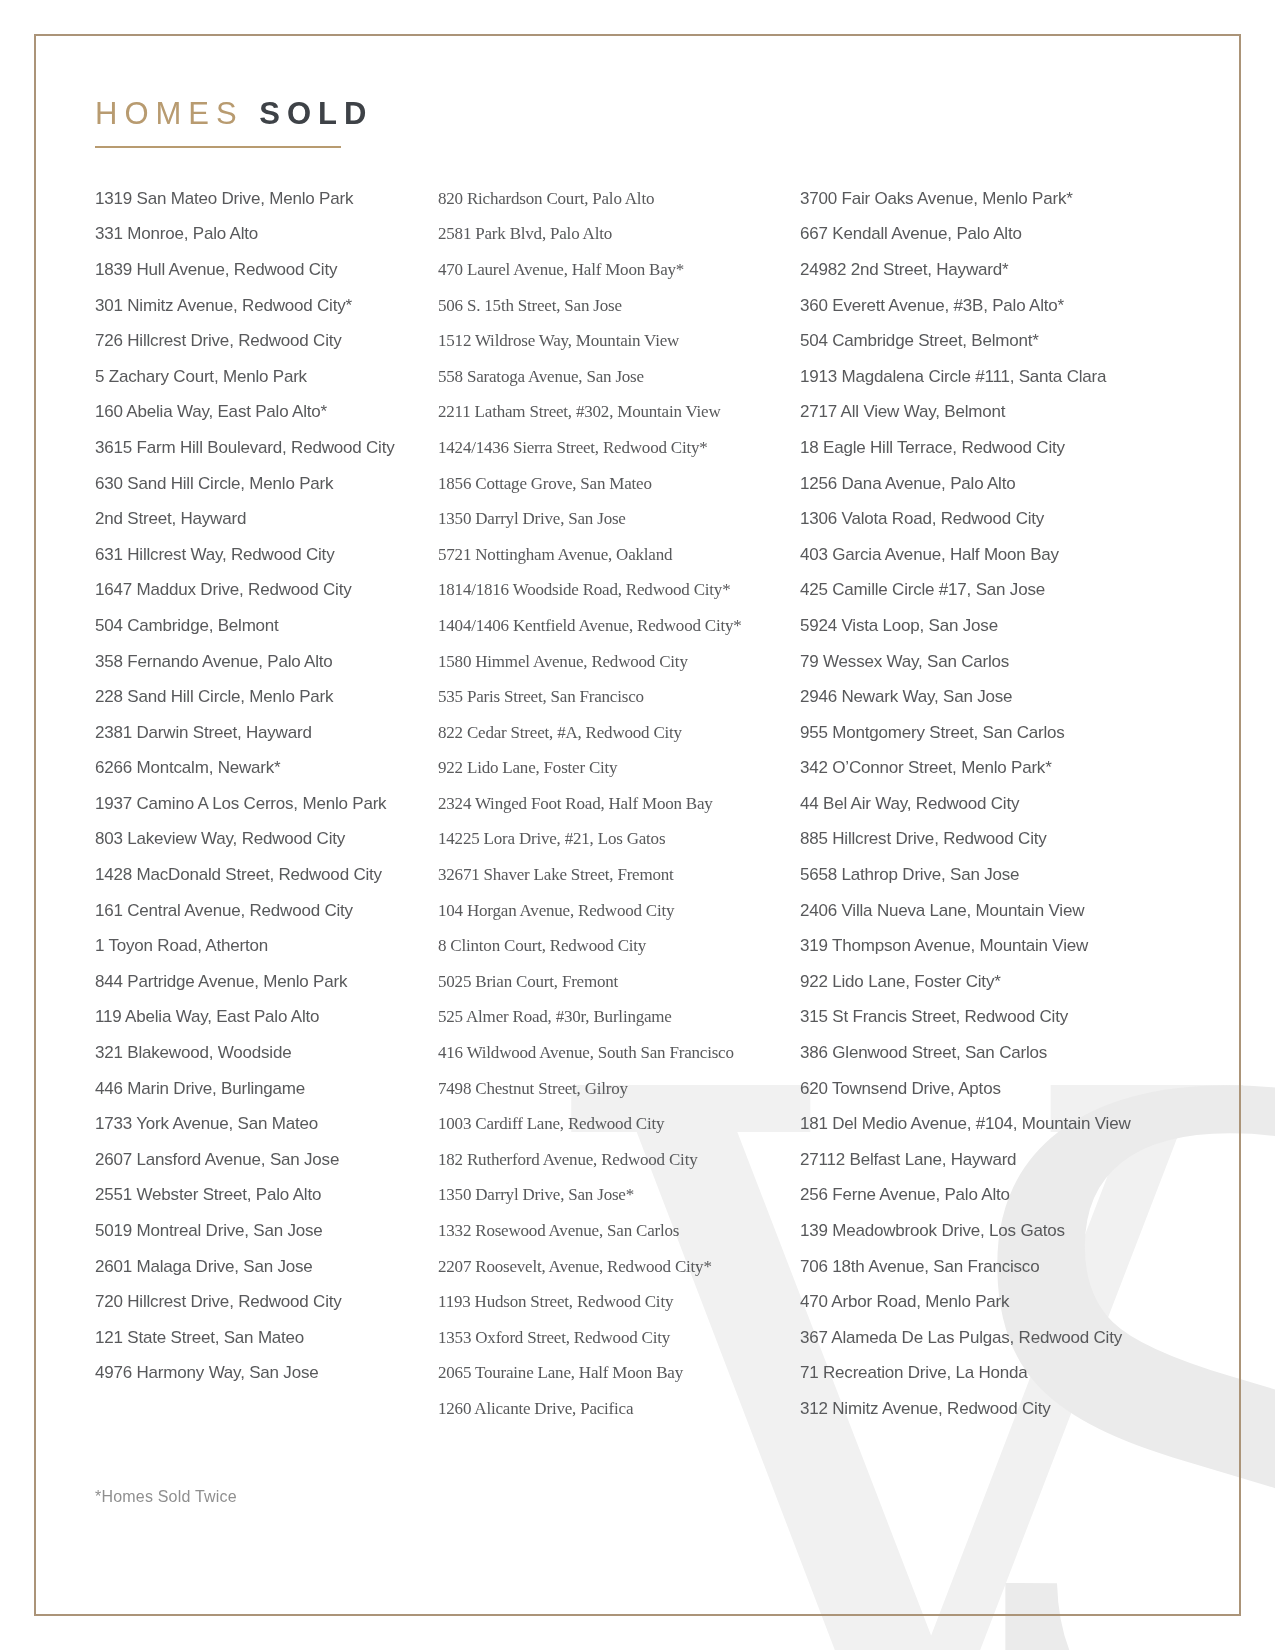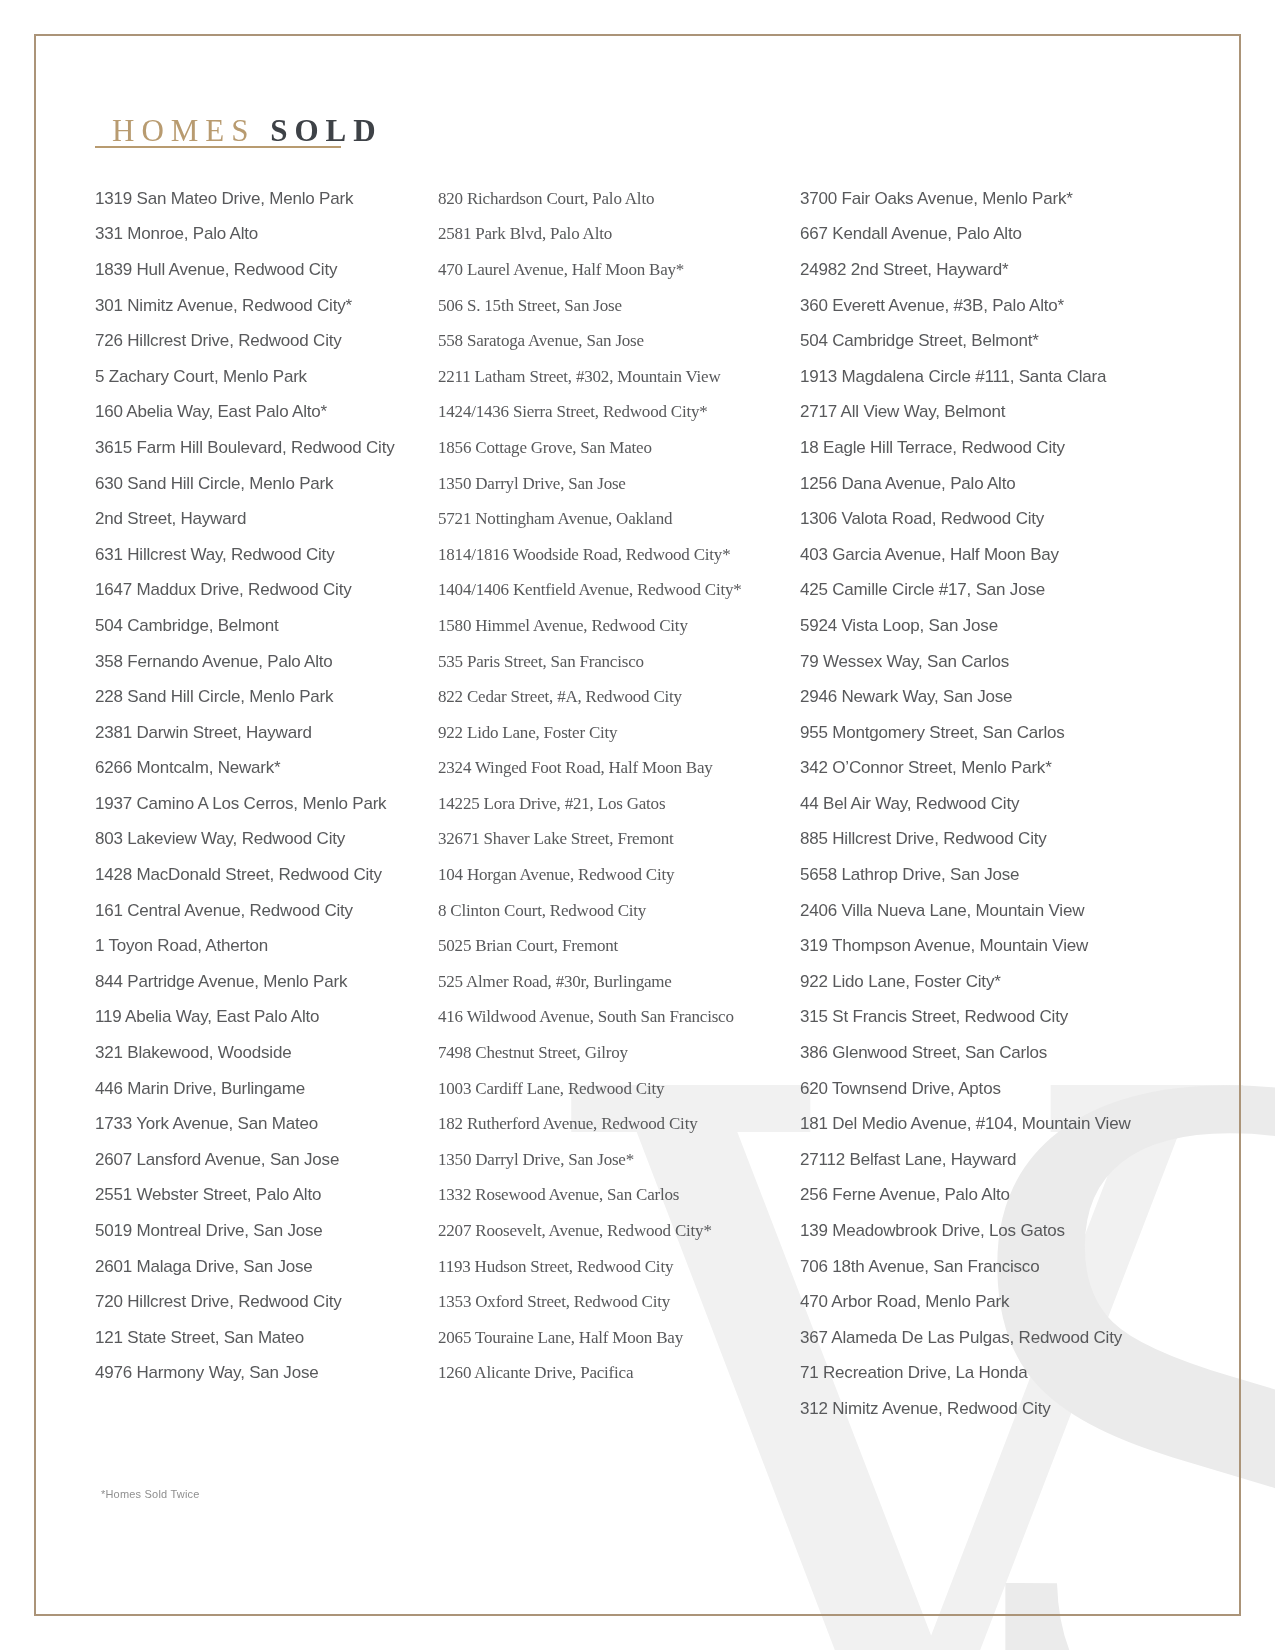--- a/index.html
+++ b/index.html
@@ -105,40 +105,40 @@
     align-items: center;
     font-size: 17px;
     color: #58595b;
     letter-spacing: -0.2px;
     white-space: nowrap;
   }
 
   
   .footnote {
     position: absolute;
-    left: 101px;
+    left: 95px;
     top: 1488px;
-    font-size: 11px;
+    font-size: 16px;
     color: #8f8f8f;
     letter-spacing: 0.2px;
   }
 </style>
 </head>
 <body>
 
 <div class="watermark">
   <span class="wm-v">V</span>
   <span class="wm-s">S</span>
 </div>
 
 <div class="page-frame"></div>
 
 <div class="content">
 
-  <h1 class="title" style="margin:17px;font-family:Liberation Serif, serif;">
+  <h1 class="title" style="margin:0;">
     <span class="t-primary">HOMES</span><span> </span><span class="t-secondary">SOLD</span>
   </h1>
   <div class="title-rule"></div>
 
   <div class="columns">
     <div class="col col-1">
         <div class="address-line">1319 San Mateo Drive, Menlo Park</div>
         <div class="address-line">331 Monroe, Palo Alto</div>
         <div class="address-line">1839 Hull Avenue, Redwood City</div>
         <div class="address-line">301 Nimitz Avenue, Redwood City*</div>
@@ -171,20 +171,21 @@
         <div class="address-line">2601 Malaga Drive, San Jose</div>
         <div class="address-line">720 Hillcrest Drive, Redwood City</div>
         <div class="address-line">121 State Street, San Mateo</div>
         <div class="address-line">4976 Harmony Way, San Jose</div>
       </div>
     <div class="col col-2">
         <div class="address-line">820 Richardson Court, Palo Alto</div>
         <div class="address-line">2581 Park Blvd, Palo Alto</div>
         <div class="address-line">470 Laurel Avenue, Half Moon Bay*</div>
         <div class="address-line">506 S. 15th Street, San Jose</div>
+        <div class="address-line">1512 Wildrose Way, Mountain View</div>
         <div class="address-line">558 Saratoga Avenue, San Jose</div>
         <div class="address-line">2211 Latham Street, #302, Mountain View</div>
         <div class="address-line">1424/1436 Sierra Street, Redwood City*</div>
         <div class="address-line">1856 Cottage Grove, San Mateo</div>
         <div class="address-line">1350 Darryl Drive, San Jose</div>
         <div class="address-line">5721 Nottingham Avenue, Oakland</div>
         <div class="address-line">1814/1816 Woodside Road, Redwood City*</div>
         <div class="address-line">1404/1406 Kentfield Avenue, Redwood City*</div>
         <div class="address-line">1580 Himmel Avenue, Redwood City</div>
         <div class="address-line">535 Paris Street, San Francisco</div>

